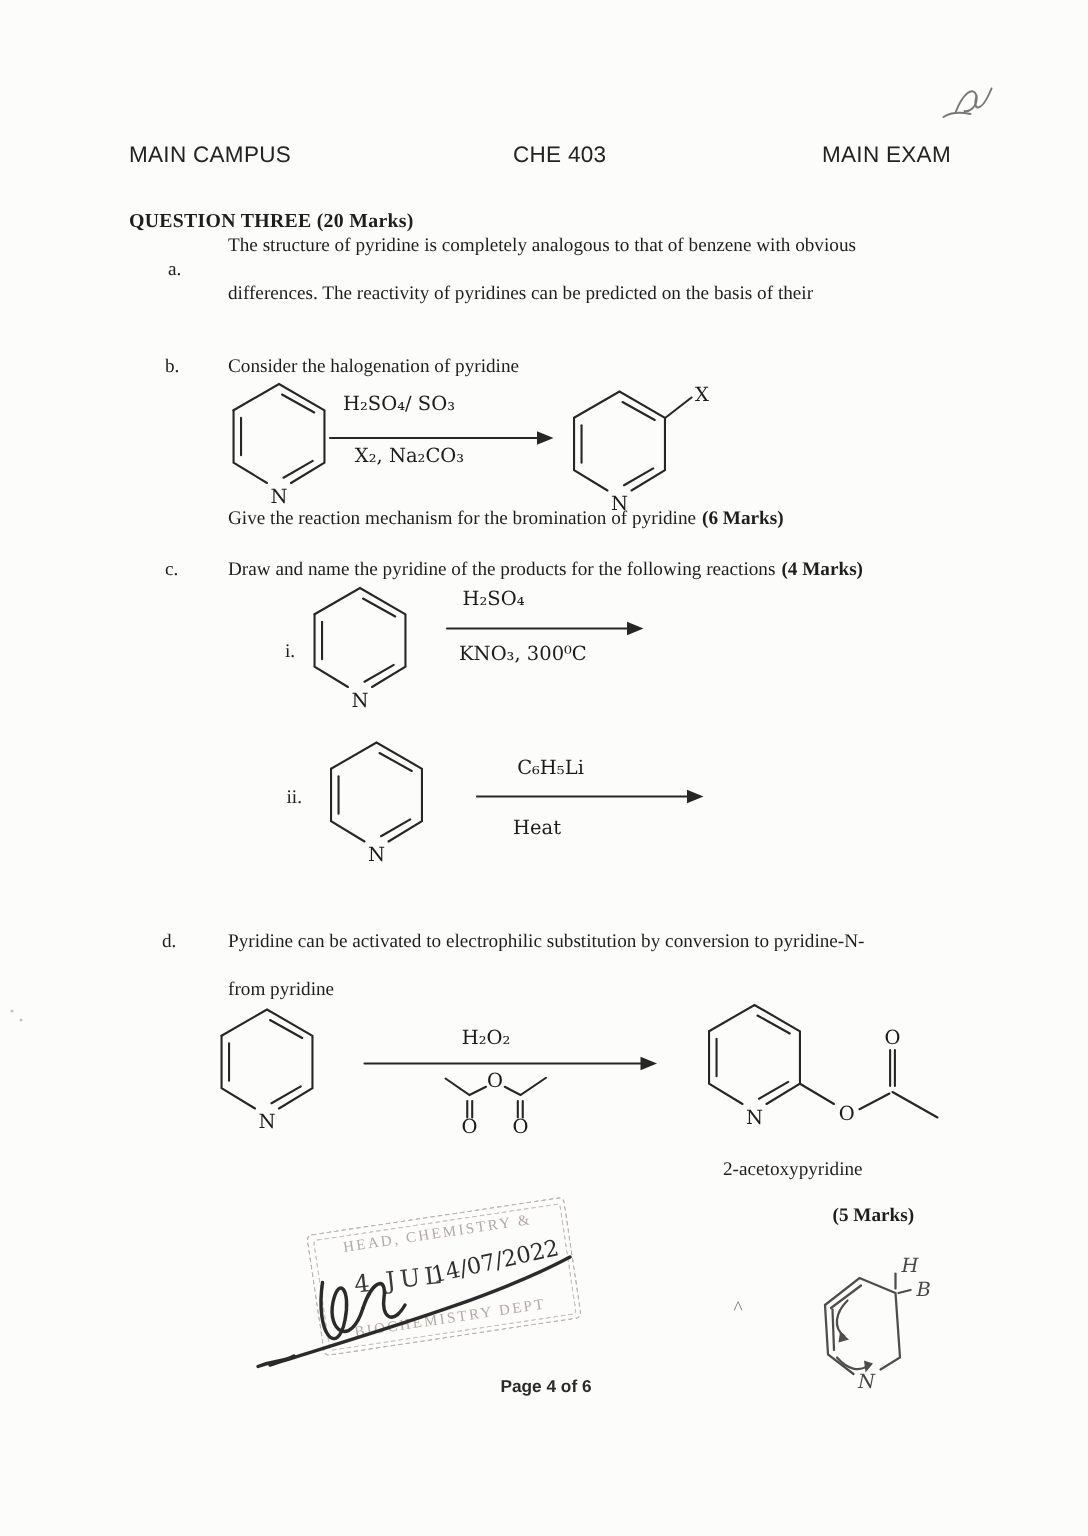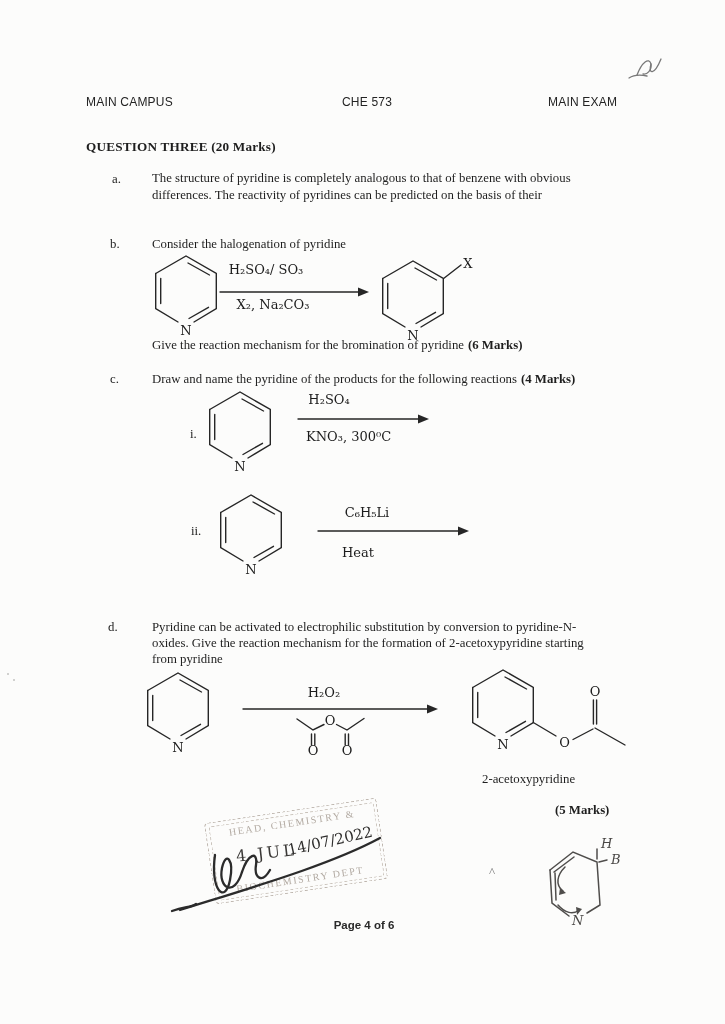--- a/index.html
+++ b/index.html
@@ -5,21 +5,21 @@
   html,body{margin:0;padding:0;}
   body{background:#d9d9d9;}
   .page{
     position:relative;width:725px;height:1024px;background:#fcfcfb;
     overflow:hidden;color:#1e1e1e;
     font-family:"Liberation Serif","DejaVu Serif",serif;
   }
   .abs{position:absolute;white-space:nowrap;}
   .sans{font-family:"Liberation Sans","DejaVu Sans",sans-serif;}
   .formula{font-family:"DejaVu Serif",serif;font-size:13px;color:#1c1c1c;text-align:center;}
-  .hdr{font-size:12px;color:#232323;letter-spacing:.2px;}
+  .hdr{font-size:15px;color:#232323;letter-spacing:.2px;}
   .title{font-size:13.2px;font-weight:700;letter-spacing:.2px;}
   .body-line{font-size:12.8px;}
   .item-letter{font-size:12.8px;}
   .bold{font-weight:700;}
   .center{text-align:center;}
   svg{position:absolute;overflow:visible;}
   .ink-line{stroke:#262626;stroke-width:1.4;fill:none;stroke-linecap:round;}
   .ink-fill{fill:#262626;stroke:none;}
   .ring-n{font-family:"DejaVu Serif",serif;font-size:13px;fill:#1c1c1c;}
   .atom{font-family:"DejaVu Serif",serif;font-size:13px;fill:#1c1c1c;}
@@ -48,33 +48,33 @@
         <path class="ink-line" d="M -8,31 L -30.3,17.5 L -30.3,-17.5"></path>
         <path class="ink-line" d="M 2,-28 L 23.5,-16"></path>
         <path class="ink-line" d="M -25.3,-12.5 L -25.3,12.5"></path>
         <path class="ink-line" d="M 3,27.5 L 22.5,16.3"></path>
         <text class="ring-n" x="0" y="44" text-anchor="middle">N</text>
       </g>
     </defs>
   </svg>
 
   <div class="abs sans hdr" style="left:86px;top:95px;">MAIN CAMPUS</div>
-  <div class="abs sans hdr" style="left:342px;top:95px;">CHE 573</div>
+  <div class="abs sans hdr" style="left:342px;top:95px;">CHE 403</div>
   <div class="abs sans hdr" style="left:548px;top:95px;">MAIN EXAM</div>
 
   <svg style="left:625px;top:45px;" width="60" height="45">
     <path class="faint-line" d="M 12,30 C 17,17 24,12 26,19 C 27,25 22,30 18,29"></path>
     <path class="faint-line" d="M 26,19 C 23,29 29,31 36,14"></path>
     <path class="faint-line" d="M 4,33 C 10,29 17,30 22,31"></path>
   </svg>
 
   <div class="abs title" style="left:86px;top:139px;">QUESTION THREE (20 Marks)</div>
 
   <div class="abs item-letter" style="left:112px;top:172px;">a.</div>
-  <div class="abs body-line" style="left:152px;top:171px;text-align:center;">The structure of pyridine is completely analogous to that of benzene with obvious</div>
+  <div class="abs body-line" style="left:152px;top:156px;text-align:center;">The structure of pyridine is completely analogous to that of benzene with obvious</div>
   <div class="abs body-line" style="left:152px;top:188px;">differences. The reactivity of pyridines can be predicted on the basis of their</div>
 
   <div class="abs item-letter" style="left:110px;top:237px;">b.</div>
   <div class="abs body-line" style="left:152px;top:237px;">Consider the halogenation of pyridine</div>
 
   <svg style="left:130px;top:240px;" width="400" height="112">
     <use href="#pyridine-ring" transform="translate(56,51)"></use>
     <line class="ink-line" x1="90" y1="52" x2="228" y2="52"></line>
     <polygon class="ink-fill" points="228,47.5 228,56.5 239,52"></polygon>
     <use href="#pyridine-ring" transform="translate(283,56)"></use>
@@ -106,21 +106,20 @@
   <svg style="left:160px;top:485px;" width="320" height="110">
     <use href="#pyridine-ring" transform="translate(91,45)"></use>
     <line class="ink-line" x1="158" y1="46" x2="298" y2="46"></line>
     <polygon class="ink-fill" points="298,41.5 298,50.5 309,46"></polygon>
   </svg>
   <div class="abs formula center" style="left:325px;top:505px;width:84px;">C₆H₅Li</div>
   <div class="abs formula center" style="left:316px;top:545px;width:84px;">Heat</div>
 
   <div class="abs item-letter" style="left:108px;top:620px;">d.</div>
   <div class="abs body-line" style="left:152px;top:620px;">Pyridine can be activated to electrophilic substitution by conversion to pyridine-N-</div>
-  <div class="abs body-line" style="left:152px;top:636px;">oxides. Give the reaction mechanism for the formation of 2-acetoxypyridine starting</div>
   <div class="abs body-line" style="left:152px;top:652px;">from pyridine</div>
 
   <svg style="left:130px;top:660px;" width="540" height="125">
     <use href="#pyridine-ring" transform="translate(48,48)"></use>
     <line class="ink-line" x1="113" y1="49" x2="297" y2="49"></line>
     <polygon class="ink-fill" points="297,44.5 297,53.5 308,49"></polygon>
 
     <g>
       <path class="ink-line" d="M 167,59 L 183,70 L 194,64.5"></path>
       <path class="ink-line" d="M 206.5,64.5 L 217,70 L 234,58.5"></path>

